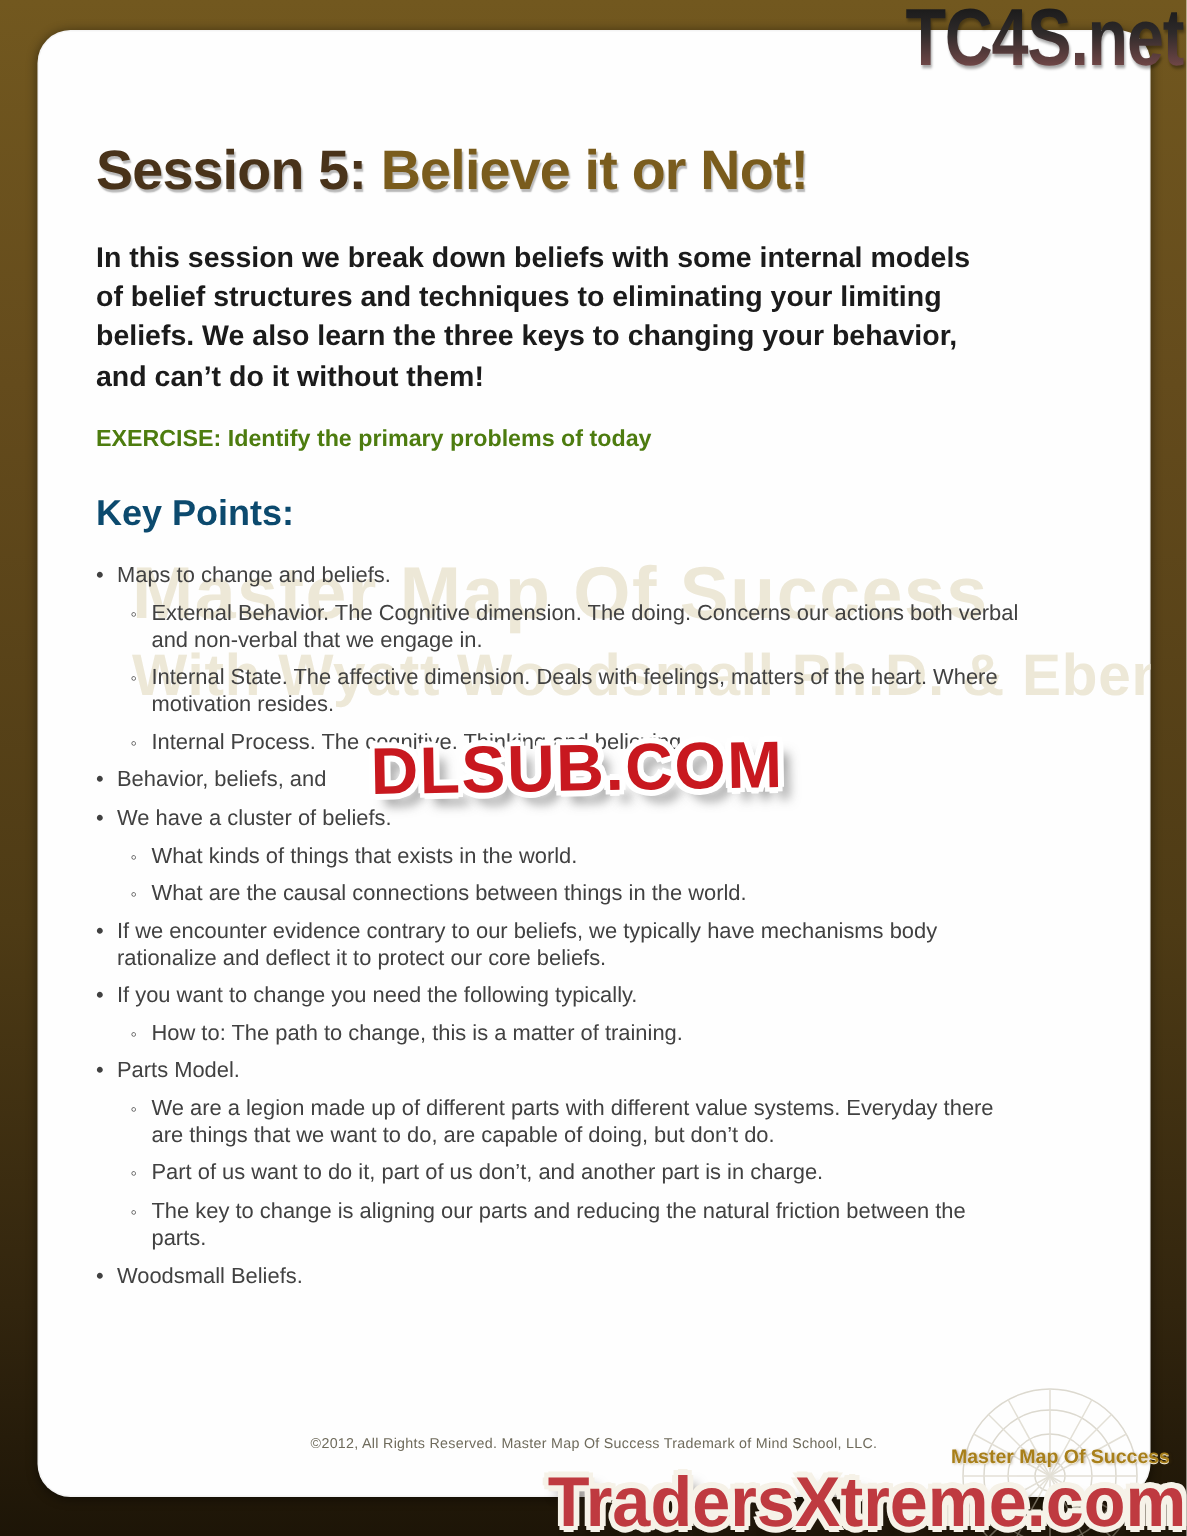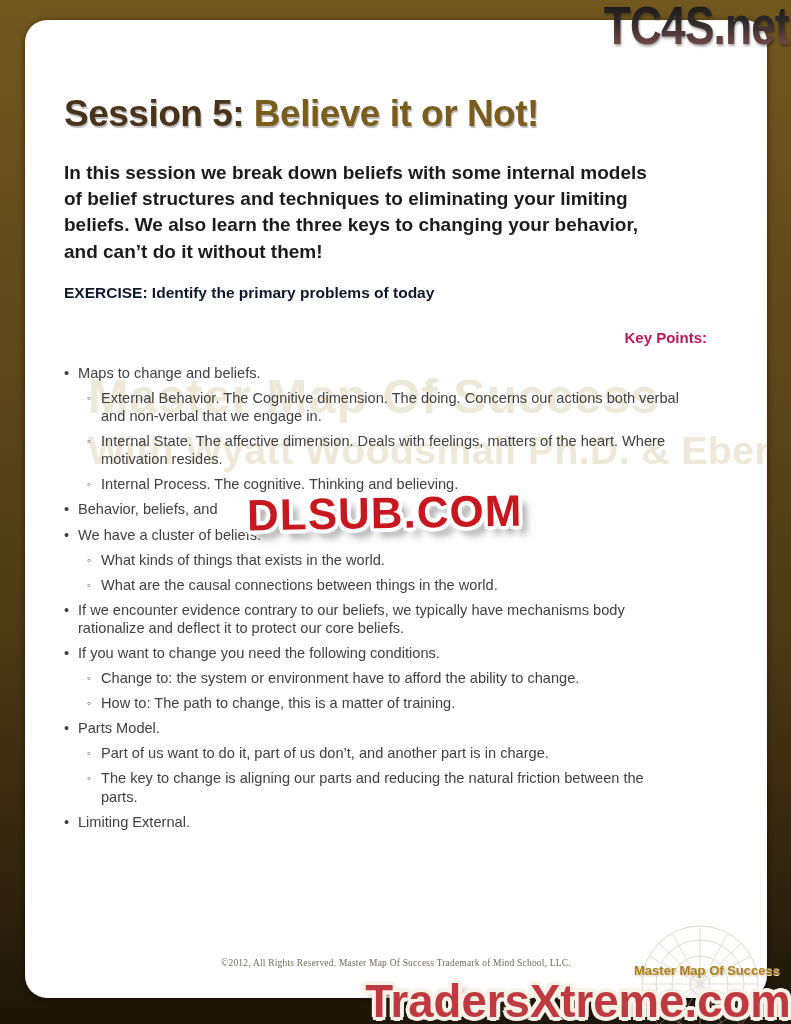--- a/index.html
+++ b/index.html
@@ -26,36 +26,36 @@
     margin:0;font-size:37px;font-weight:bold;letter-spacing:-0.5px;
     text-shadow:1px 2px 1px rgba(0,0,0,.28);
   }
   .title-prefix{color:#49331a;}
   .title-highlight{color:#7a5c1d;}
   .intro{
     margin-top:25px;width:600px;
     font-size:19px;font-weight:bold;line-height:1.38;color:#1b1b1b;
   }
   .exercise{
-    margin-top:16px;font-size:15.5px;font-weight:bold;color:#0f172a;
+    margin-top:16px;font-size:15.5px;font-weight:bold;color:#4d7c0f;
   }
   h2.keypoints{
-    margin:27px 0 0 0;font-size:15px;font-weight:bold;color:#be185d;text-align:right;
+    margin:27px 0 0 0;font-size:24px;font-weight:bold;color:#0c4a6e;
   }
   ul.bullets{
     list-style:none;margin:18px 0 0 0;padding:0;width:618px;
     font-size:14.6px;line-height:1.24;color:#414141;
   }
   ul.bullets li{position:relative;padding-left:14px;margin-bottom:7px;}
   ul.bullets li.l1::before{content:"\2022";position:absolute;left:0;top:0;color:#414141;}
   ul.bullets li.l2{margin-left:23px;}
   ul.bullets li.l2::before{content:"\25E6";position:absolute;left:0;top:0;font-size:12px;line-height:1.5;color:#414141;}
   .footer{
     position:absolute;left:0;right:0;bottom:30px;z-index:2;text-align:center;
-    font-family:Liberation Serif, serif;font-size:9.5px;color:#6f6b5c;letter-spacing:.2px;
+    font-family:Liberation Sans, sans-serif;font-size:9.5px;color:#6f6b5c;letter-spacing:.2px;
   }
   
   .wm-tc4s{
     position:absolute;top:-6px;right:2px;z-index:40;
     font-size:54px;font-weight:bold;letter-spacing:-1px;white-space:nowrap;
     transform:scaleX(.82);transform-origin:right top;
     background:linear-gradient(180deg,#191919 15%,#2e2a2a 45%,#8a5252 95%);
     -webkit-background-clip:text;background-clip:text;color:transparent;
     -webkit-text-fill-color:transparent;
     filter:drop-shadow(1px 2px 1px rgba(0,0,0,.35));
@@ -109,27 +109,27 @@
     <ul class="bullets">
         <li class="l1">Maps to change and beliefs.</li>
         <li class="l2">External Behavior. The Cognitive dimension. The doing. Concerns our actions both verbal and non-verbal that we engage in.</li>
         <li class="l2">Internal State. The affective dimension. Deals with feelings, matters of the heart. Where motivation resides.</li>
         <li class="l2">Internal Process. The cognitive. Thinking and believing.</li>
         <li class="l1">Behavior, beliefs, and</li>
         <li class="l1">We have a cluster of beliefs.</li>
         <li class="l2">What kinds of things that exists in the world.</li>
         <li class="l2">What are the causal connections between things in the world.</li>
         <li class="l1">If we encounter evidence contrary to our beliefs, we typically have mechanisms body rationalize and deflect it to protect our core beliefs.</li>
-        <li class="l1">If you want to change you need the following conditions.</li>
-        <li class="l2">Change to: the system or environment have to afford the ability to change.</li>
+        <li class="l1">If you want to change you need the following typically.</li>
         <li class="l2">How to: The path to change, this is a matter of training.</li>
         <li class="l1">Parts Model.</li>
+        <li class="l2">We are a legion made up of different parts with different value systems. Everyday there are things that we want to do, are capable of doing, but don’t do.</li>
         <li class="l2">Part of us want to do it, part of us don’t, and another part is in charge.</li>
         <li class="l2">The key to change is aligning our parts and reducing the natural friction between the parts.</li>
-        <li class="l1">Limiting External.</li>
+        <li class="l1">Woodsmall Beliefs.</li>
       </ul>
   </div>
 
   <div class="footer">©2012, All Rights Reserved. Master Map Of Success Trademark of Mind School, LLC.</div>
 </div>
 
 <div class="wm-tc4s">TC4S.net</div>
 
 <div class="wm-dlsub">DLSUB.COM</div>
 

